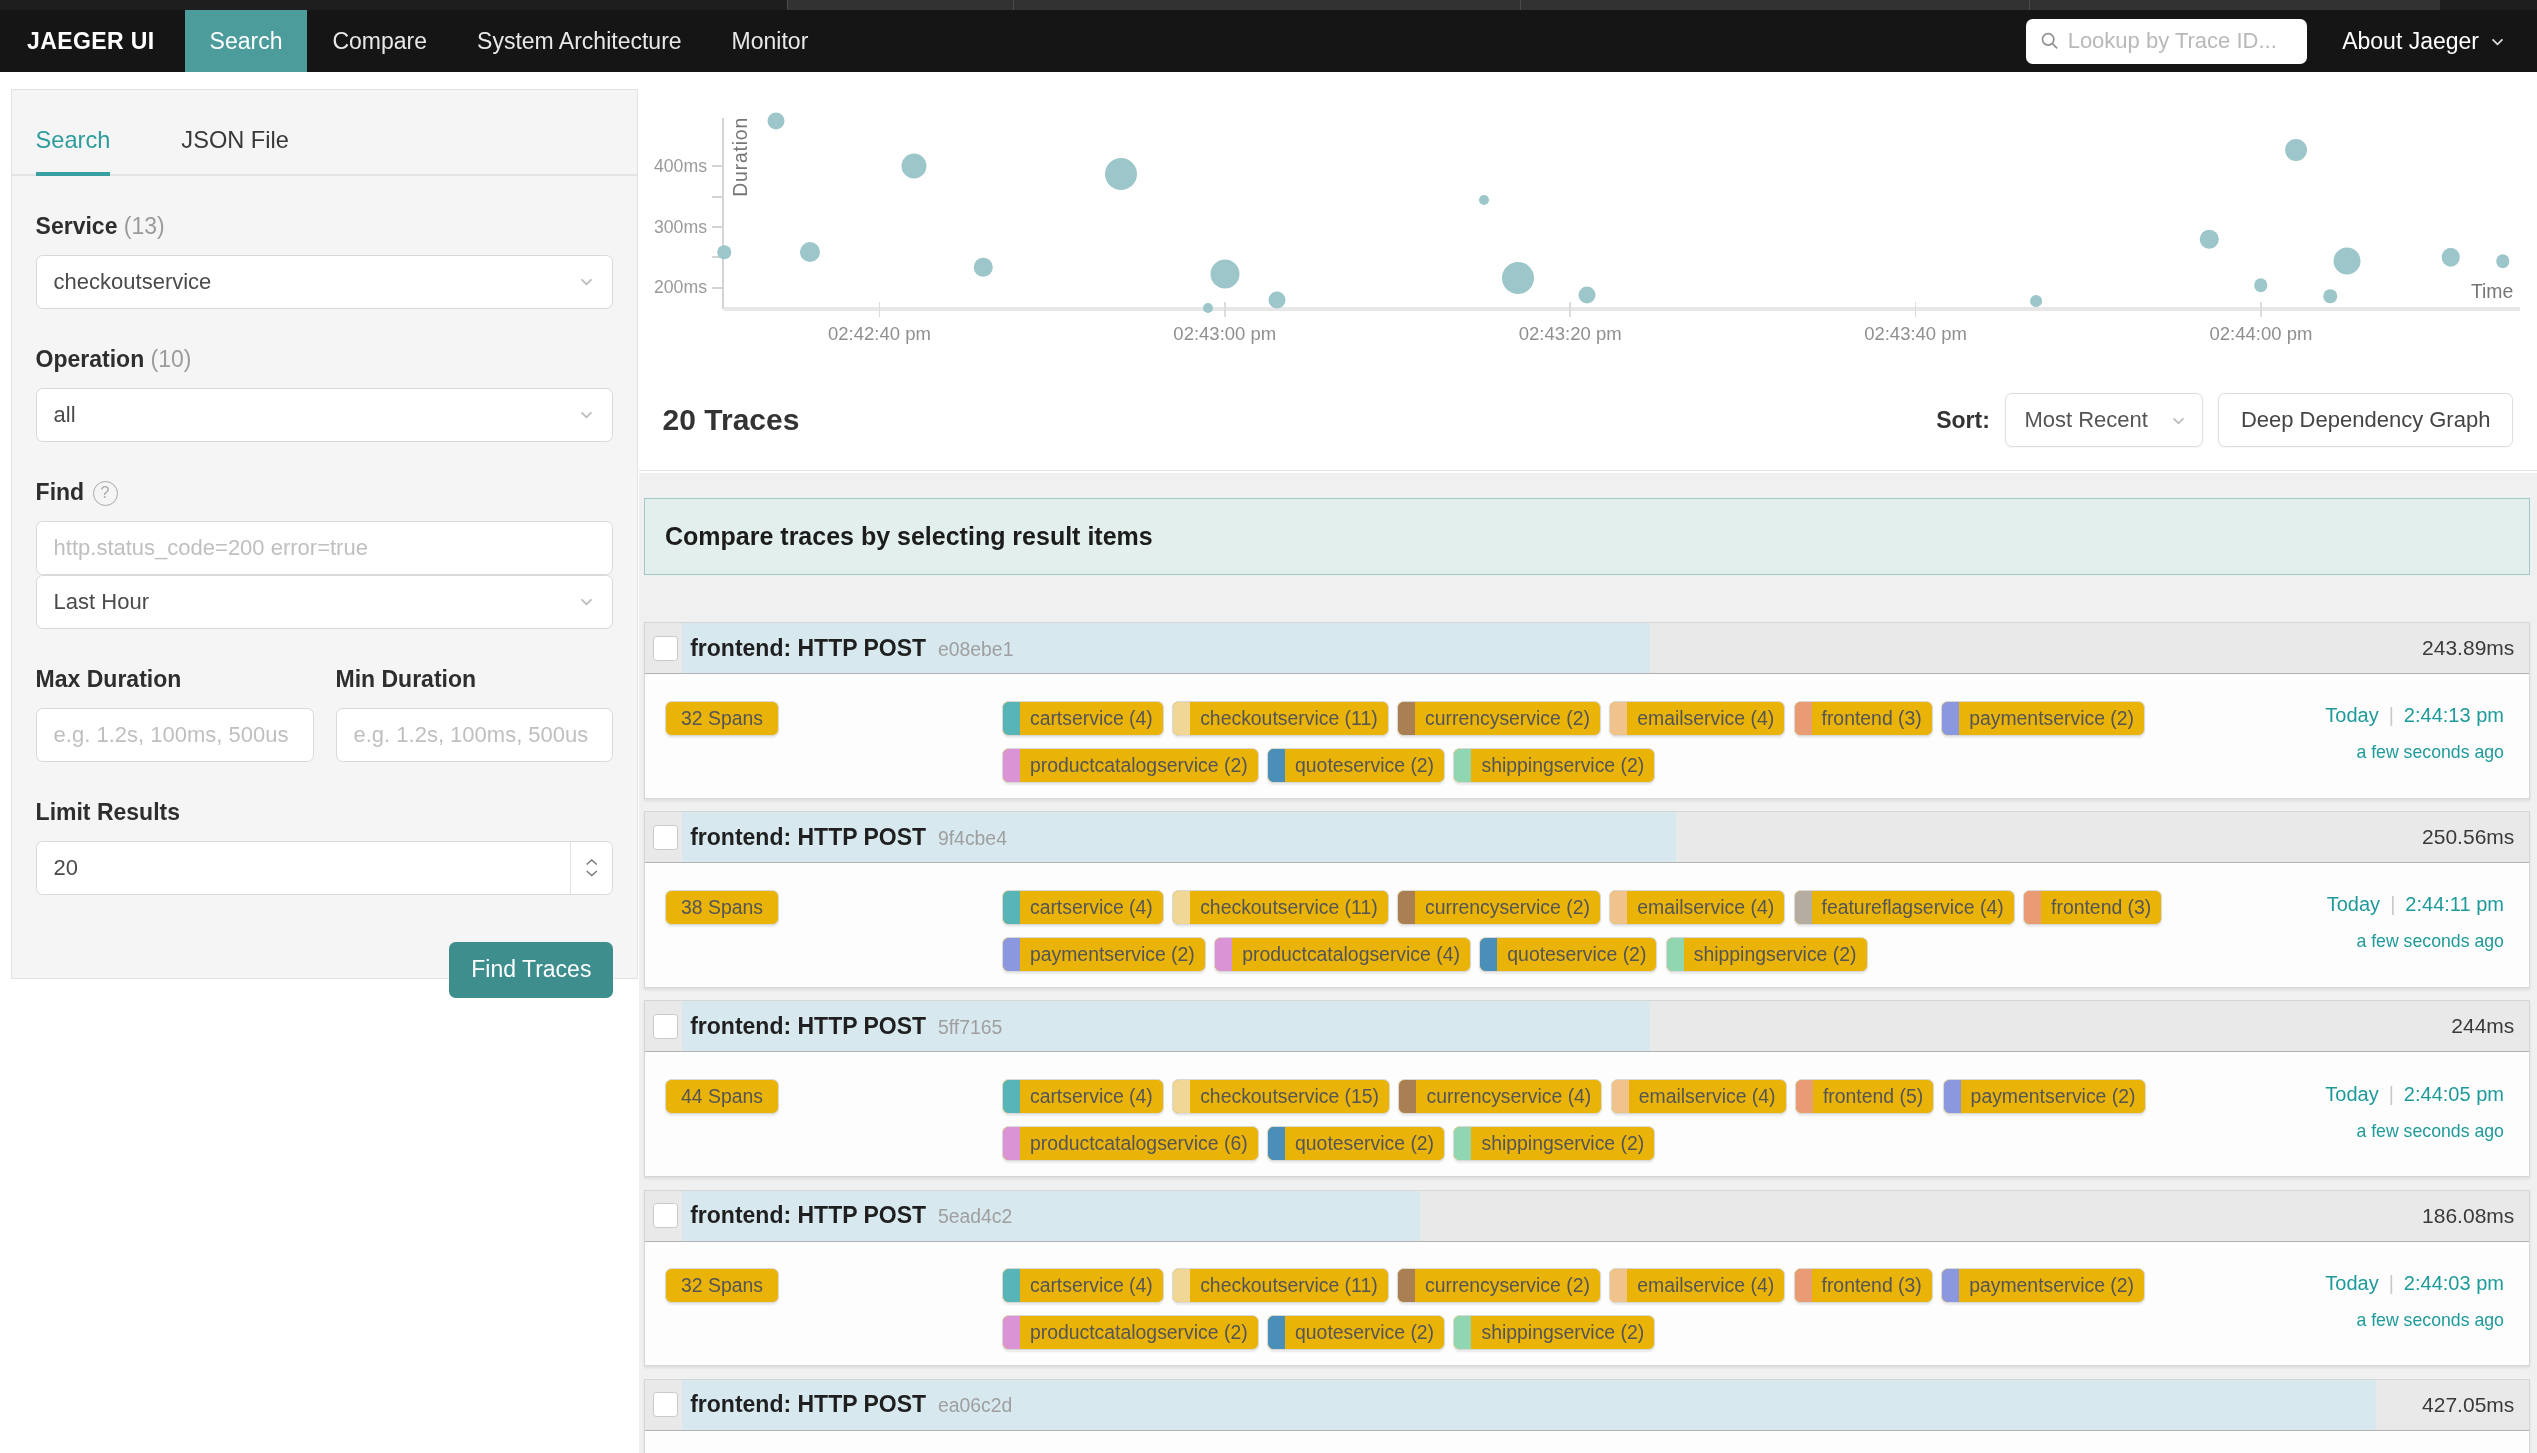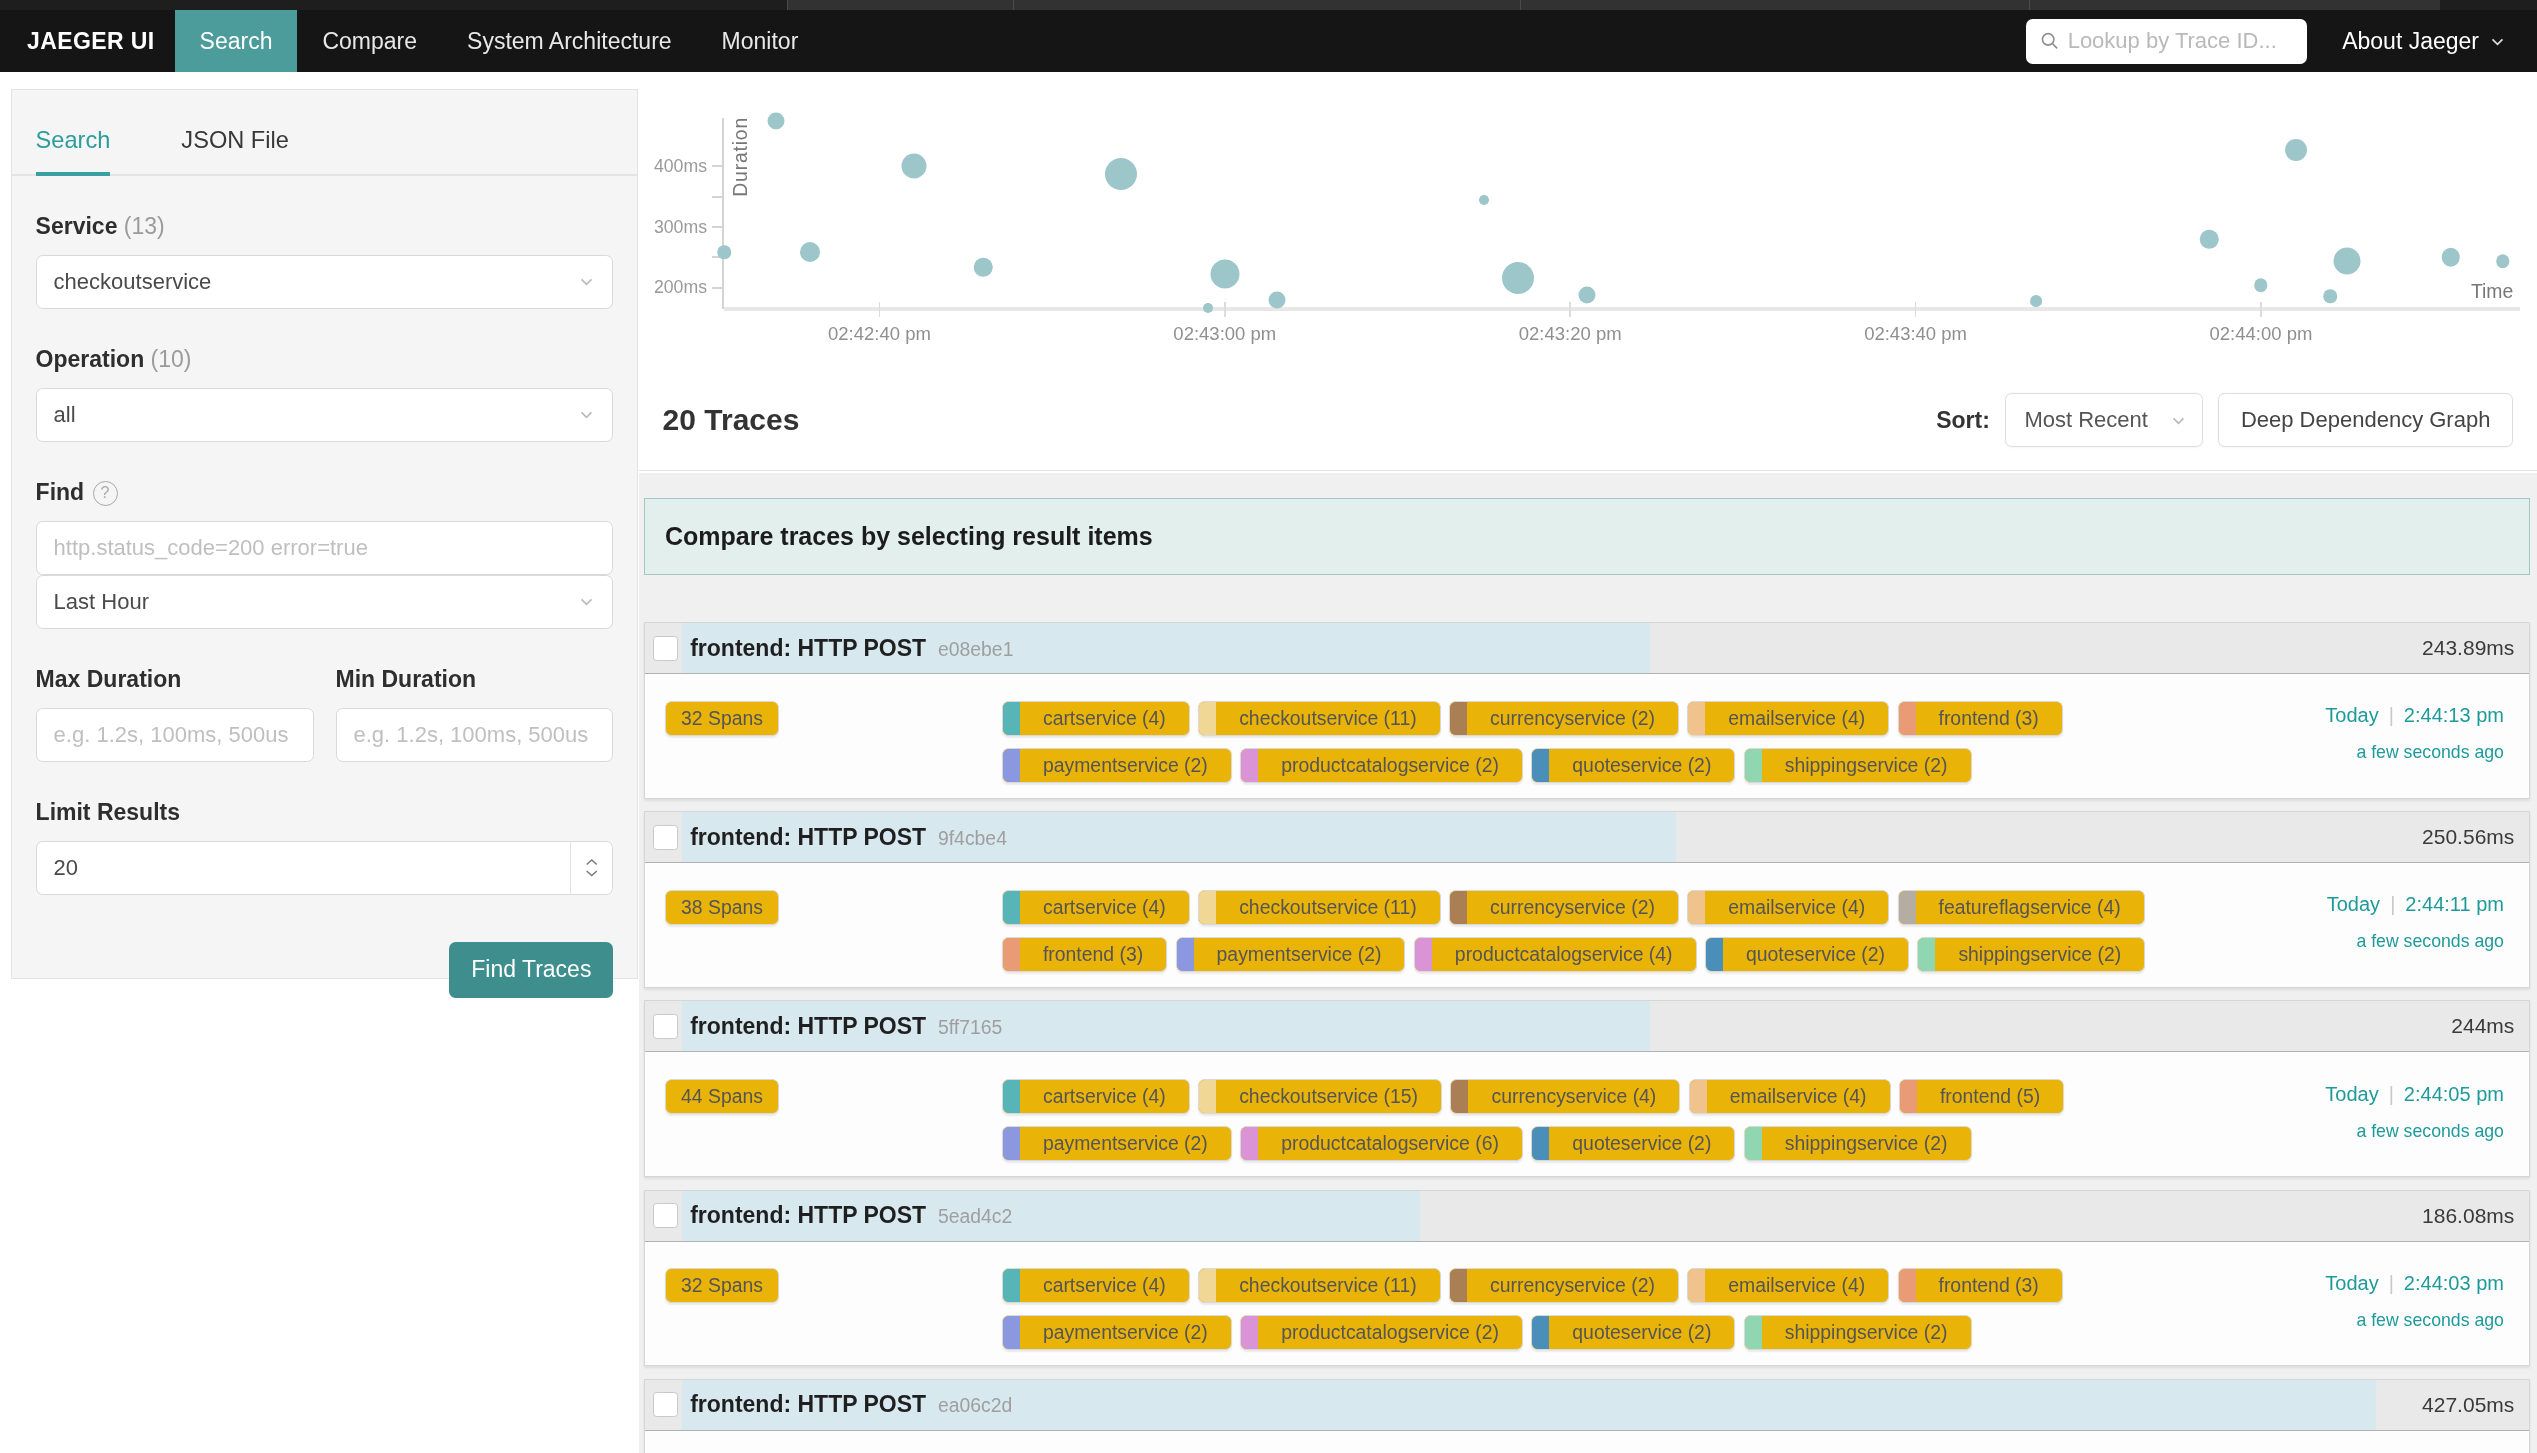--- a/index.html
+++ b/index.html
@@ -6,21 +6,21 @@
   html,body { width: 2538px; height: 1454px; overflow: hidden; }
   body { font-family: "Liberation Sans", sans-serif; background: #fff; color: #333; }
   .page { position: relative; width: 2538px; height: 1454px; background:#fff; }
 
   
   .browser-strip { position:absolute; top:0; left:0; width:100%; height:10px; background:#1e1e1e; }
   .browser-strip .seg { position:absolute; top:0; height:10px; background:#323232; border-left:1.7px solid #4a4a4a; }
 
   
   .topnav { position:absolute; top:10px; left:0; width:100%; height:62px; background:#151515; display:flex; align-items:stretch; }
-  .brand { color:#fff; font-weight:bold; font-size:23px; line-height:62px; padding:0 20px 0 27px; letter-spacing:0.4px; }
+  .brand { color:#fff; font-weight:bold; font-size:23px; line-height:62px; padding:0 30px 0 27px; letter-spacing:0.4px; }
   .nav-items { display:flex; align-items:stretch; }
   .nav-item { color:#e8e8e8; font-size:23px; line-height:62px; padding:0 25px; cursor:pointer; }
   .nav-item.active { background:#4d9c9c; color:#fff; }
   .nav-right { margin-left:auto; display:flex; align-items:center; gap:35px; padding-right:32px; }
   .trace-lookup { display:flex; align-items:center; background:#fff; border-radius:6.7px; height:45px; width:281px; padding:0 13.5px; gap:8.4px; }
   .trace-lookup input { border:none; outline:none; font-size:22px; color:#444; width:100%; font-family:"Liberation Sans",sans-serif; }
   .trace-lookup input::placeholder { color:#b9b9b9; }
   .about-menu { color:#fff; font-size:23px; display:flex; align-items:center; gap:10px; cursor:pointer; }
   .chev { width:17px; height:17px; stroke:#bbb; fill:none; stroke-width:2.5; }
   .about-menu .chev { stroke:#ddd; }
@@ -77,21 +77,21 @@
   .tc-header { position:relative; height:51px; background:#e9e9e9; border-bottom:1.7px solid #b2b2b2; display:flex; align-items:center; }
   .tc-bar { position:absolute; left:37px; top:0; bottom:0; background:#d7e8ef; }
   .tc-check { position:relative; width:25px; height:25px; background:#fff; border:1.7px solid #c9c9c9; border-radius:3.4px; margin:0 11.8px 0 8.4px; flex:0 0 auto; }
   .tc-title { position:relative; font-size:23px; color:#1f1f1f; white-space:nowrap; }
   .tc-op { font-weight:bold; }
   .tc-id { color:#9f9f9f; font-weight:normal; font-size:19.4px; margin-left:11.8px; }
   .tc-duration { position:relative; margin-left:auto; font-size:21px; color:#3a3a3a; padding-right:15px; }
   .tc-body { display:flex; align-items:flex-start; padding:11.8px 17px 15px 20px; min-height:106px; }
   .chip { display:inline-flex; align-items:center; background:#eab308; border:0.8px solid #d9d9d9; border-radius:6.7px; height:35px; box-shadow:0 1.7px 1.7px rgba(0,0,0,.08); overflow:hidden; }
   .chip-color { width:17px; align-self:stretch; flex:0 0 auto; }
-  .chip-label { font-size:19.4px; color:#555; padding:0 23px; white-space:nowrap; }
+  .chip-label { font-size:19.4px; color:#555; padding:0 10px; white-space:nowrap; }
   .spans-chip { margin-top:15px; }
   .spans-chip .chip-label { padding:0 15px; }
   .tc-chips { display:flex; flex-wrap:wrap; gap:11.8px 8.4px; max-width:1212px; margin-left:223px; margin-top:15px; }
   .tc-meta { margin-left:auto; text-align:right; padding-right:8.4px; margin-top:18.5px; }
   .tc-when { font-size:20px; color:#1f9a9a; }
   .tc-when .sep { color:#c9c9c9; margin:0 10px; }
   .tc-ago { font-size:17.7px; color:#1f9a9a; margin-top:15px; }
   a { text-decoration:none; color:inherit; }
 </style>
 </head>

